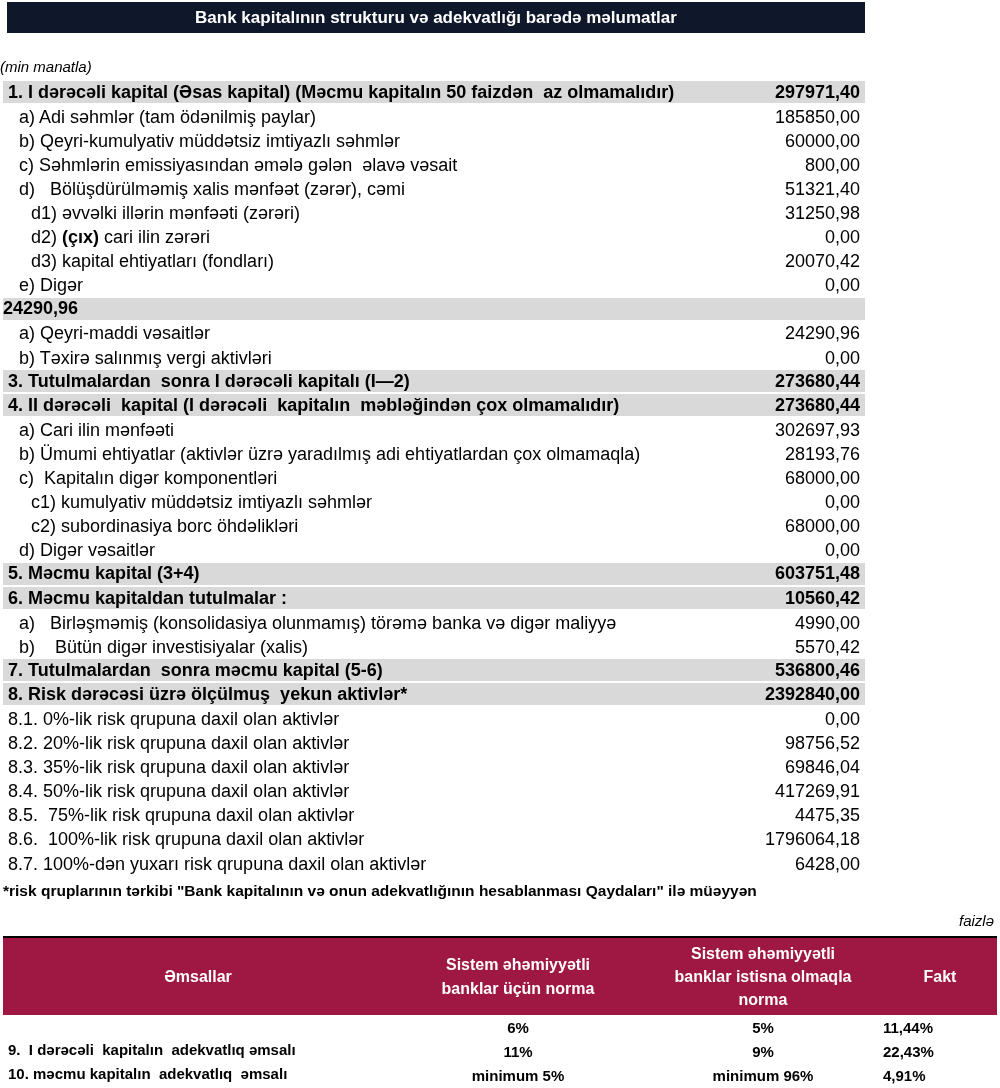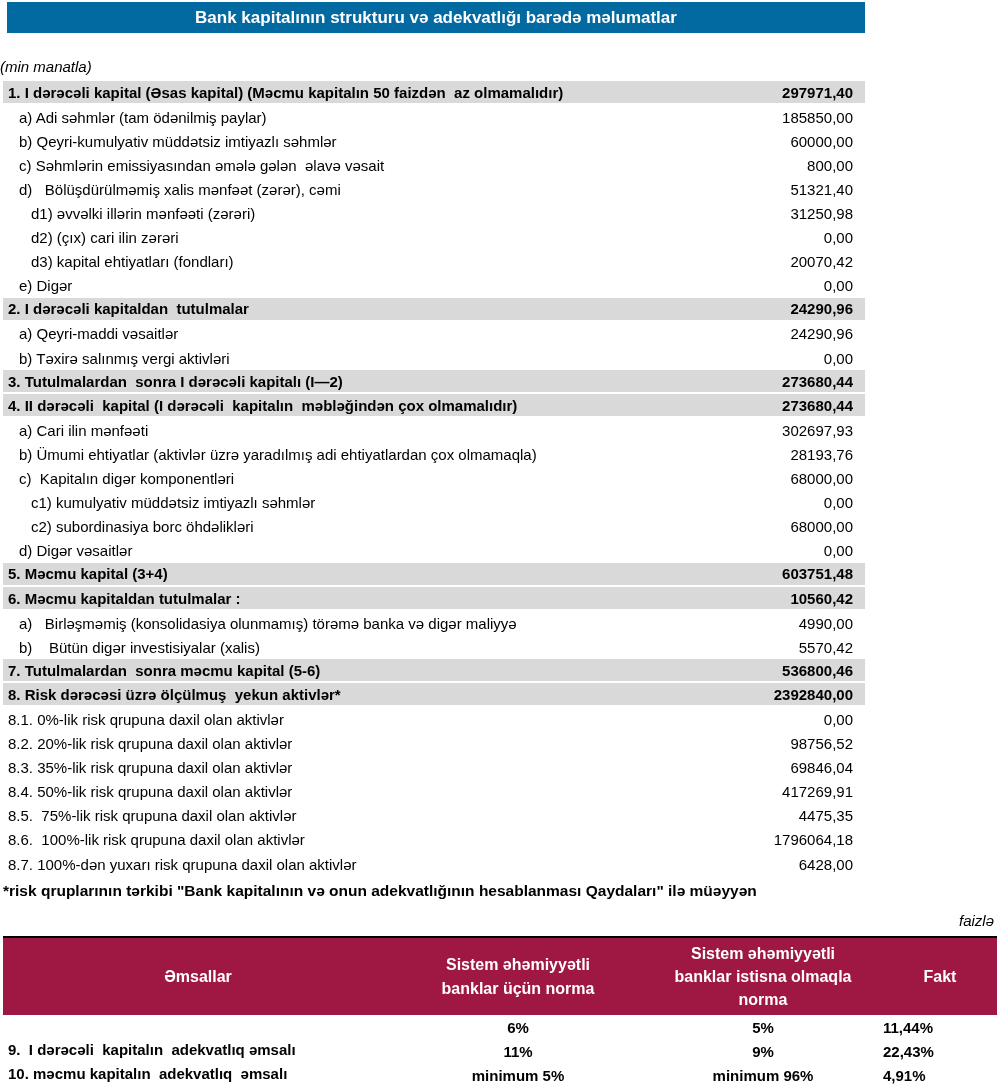--- a/index.html
+++ b/index.html
@@ -1,38 +1,38 @@
 <!DOCTYPE html>
 <html><head>
 <meta charset="utf-8">
 <style>
   html,body { margin:0; padding:0; background:#ffffff; }
   body { width:1000px; height:1088px; font-family:"Liberation Sans", sans-serif; color:#000; }
   .page { position:relative; width:1000px; height:1088px; overflow:hidden; background:#fff; }
 
   .title-bar {
     position:absolute; left:7px; top:2px; width:858px; height:31px;
-    background:#0369a1; color:#fff; font-weight:bold; font-size:17px;
+    background:#0f172a; color:#fff; font-weight:bold; font-size:17px;
     display:flex; align-items:center; justify-content:center;
   }
 
   .unit-note-top {
     position:absolute; left:0; top:58px; width:860px;
     text-align:left; font-style:italic; font-size:15px;
   }
 
   .table1 { position:absolute; left:3px; top:81px; width:862px; }
-  .t1-row { height:24.1px; display:flex; align-items:center; box-sizing:border-box; font-size:15px; }
+  .t1-row { height:24.1px; display:flex; align-items:center; box-sizing:border-box; font-size:18px; }
   .t1-row.gray { background:#D9D9D9; border-bottom:2.1px solid #fff; }
   .t1-row.bold { font-weight:bold; }
   .t1-label { flex:1; padding-left:5px; white-space:pre; overflow:hidden; }
   .t1-label.lv1 { padding-left:16px; }
   .t1-label.lv2 { padding-left:28px; }
-  .t1-value { text-align:right; padding-right:12px; white-space:pre; }
-  .seg-bold { font-weight:normal; }
+  .t1-value { text-align:right; padding-right:5px; white-space:pre; }
+  .seg-bold { font-weight:bold; }
 
   .footnote {
     position:absolute; left:3px; top:882px; width:900px;
     font-weight:bold; font-size:15.5px; white-space:pre;
   }
 
   .unit-note-bottom {
     position:absolute; left:0; top:912px; width:994px;
     text-align:right; font-style:italic; font-size:15px;
   }
@@ -94,21 +94,20 @@
       </div>
       <div class="t1-row">
         <span class="t1-label lv2">d3) kapital ehtiyatları (fondları)</span>
         <span class="t1-value">20070,42</span>
       </div>
       <div class="t1-row">
         <span class="t1-label lv1">e) Digər</span>
         <span class="t1-value">0,00</span>
       </div>
       <div class="t1-row gray bold">
-        <span class="t1-label lv0">2. I dərəcəli kapitaldan  tutulmalar</span>
         <span class="t1-value">24290,96</span>
       </div>
       <div class="t1-row">
         <span class="t1-label lv1">a) Qeyri-maddi vəsaitlər</span>
         <span class="t1-value">24290,96</span>
       </div>
       <div class="t1-row">
         <span class="t1-label lv1">b) Təxirə salınmış vergi aktivləri</span>
         <span class="t1-value">0,00</span>
       </div>

